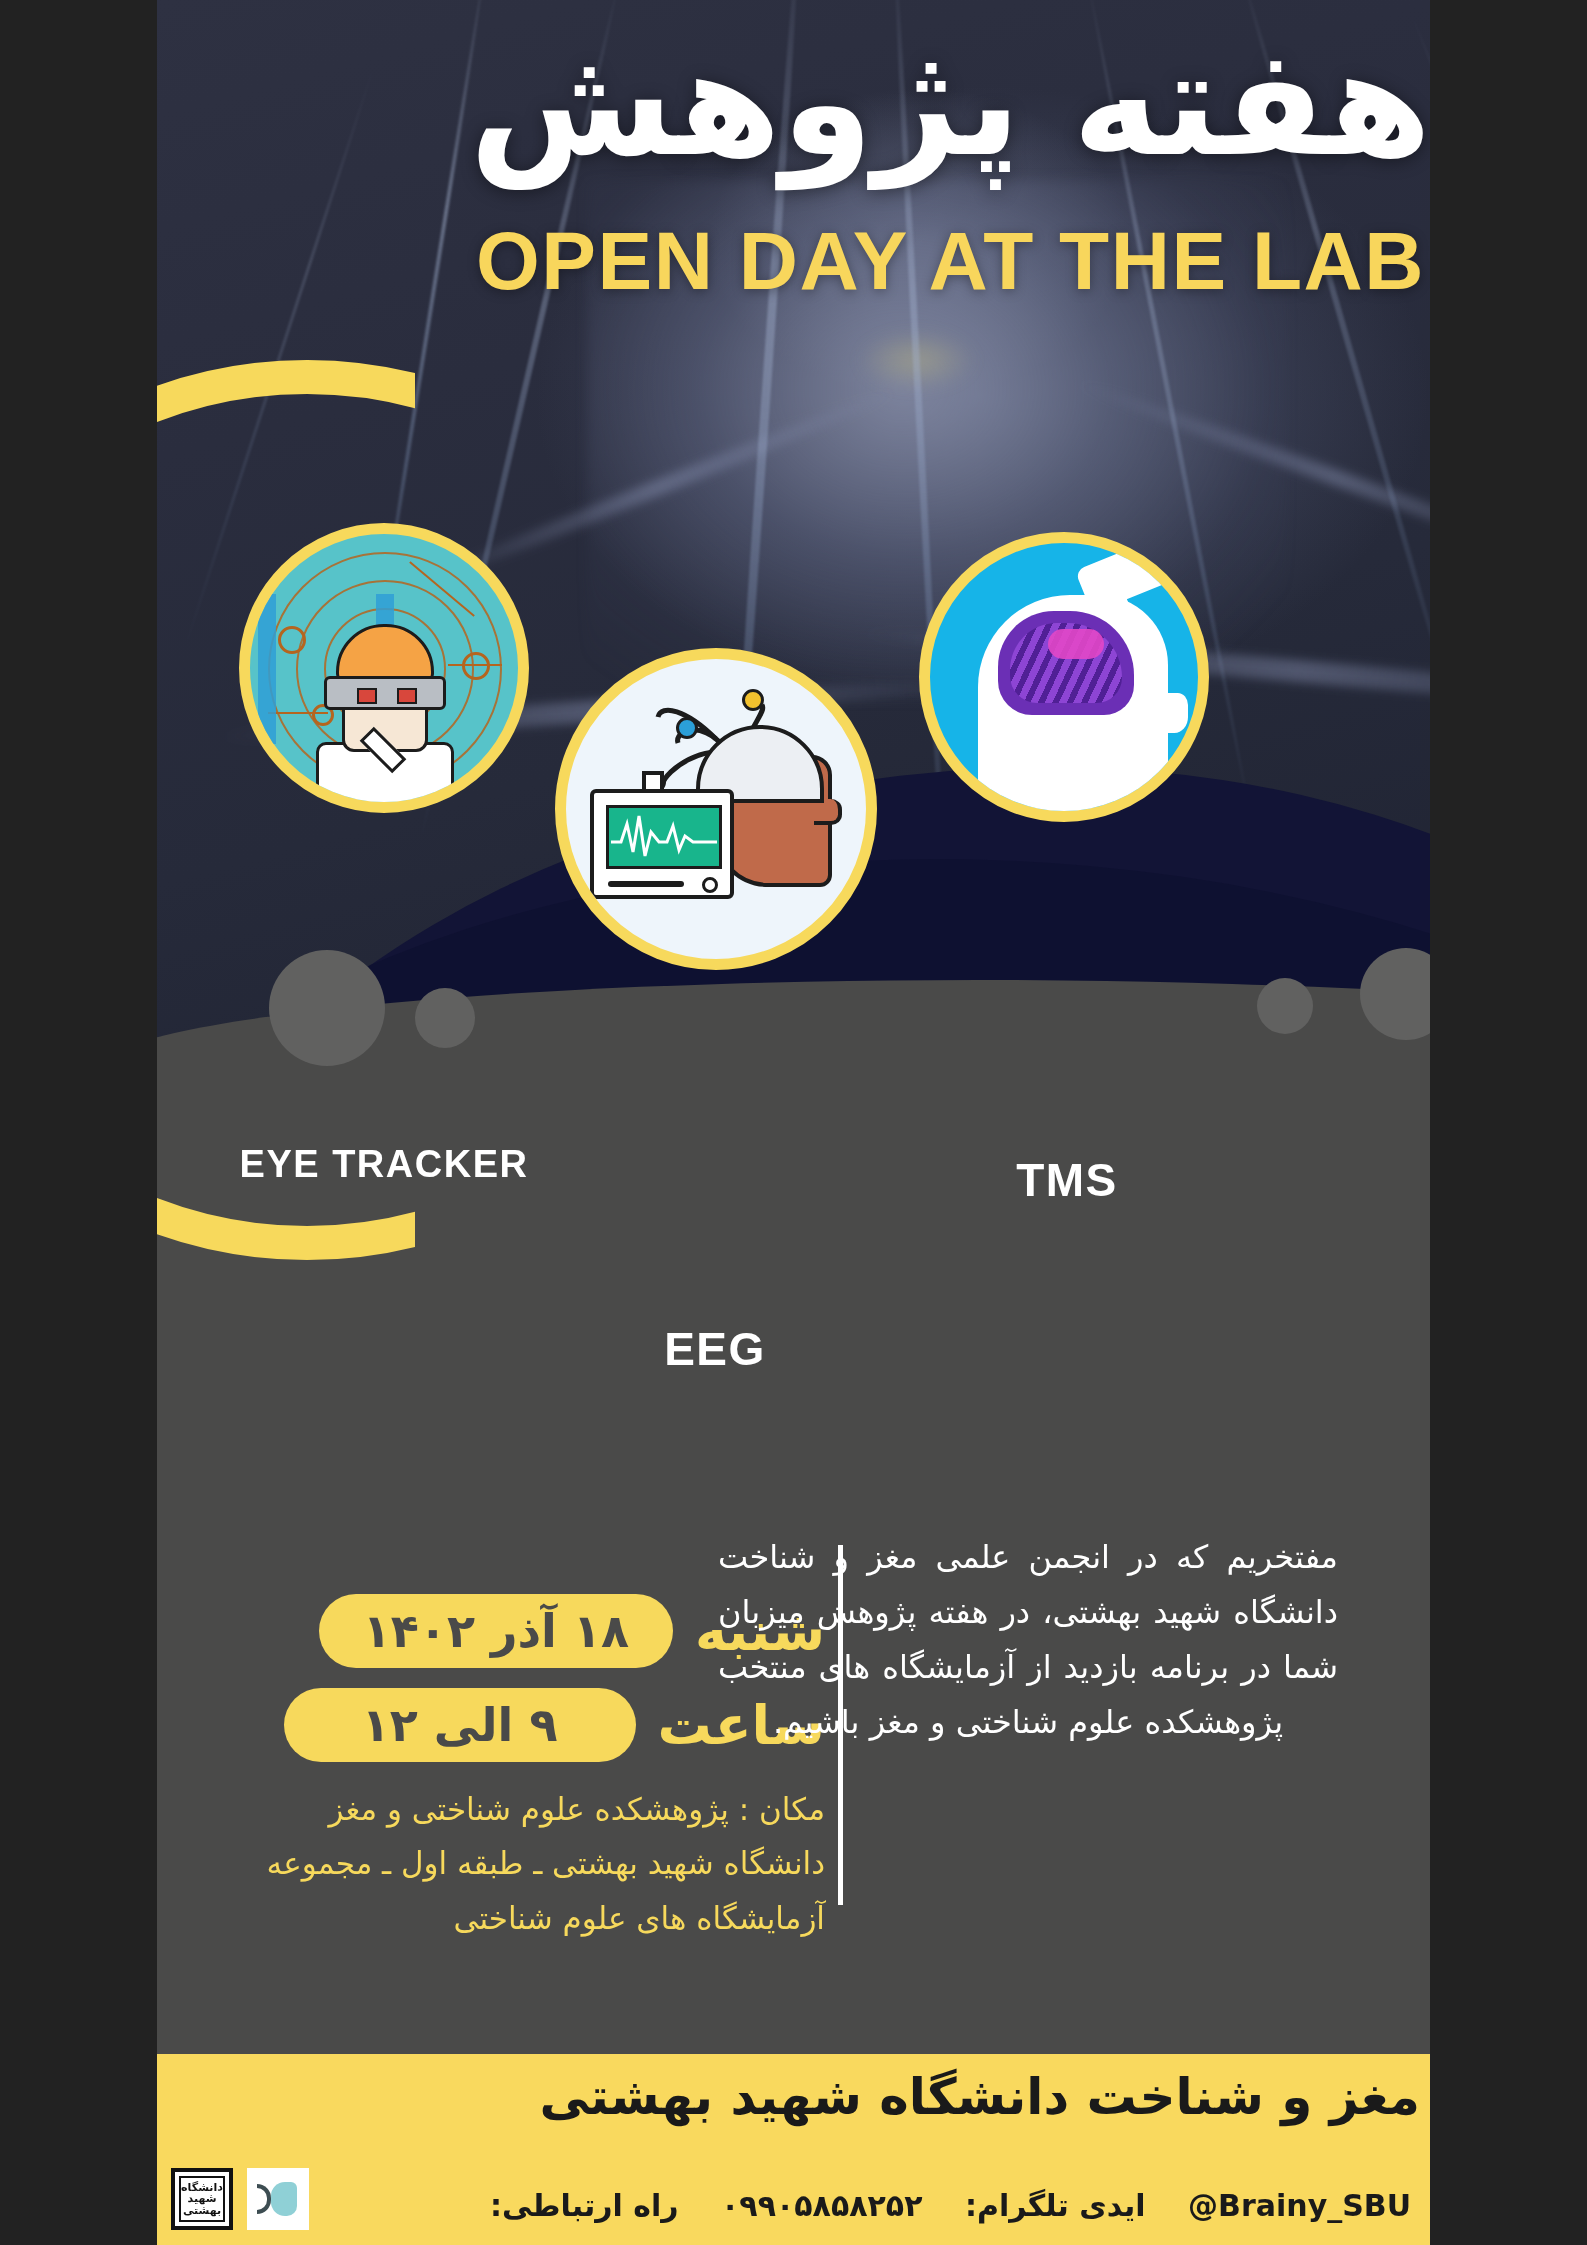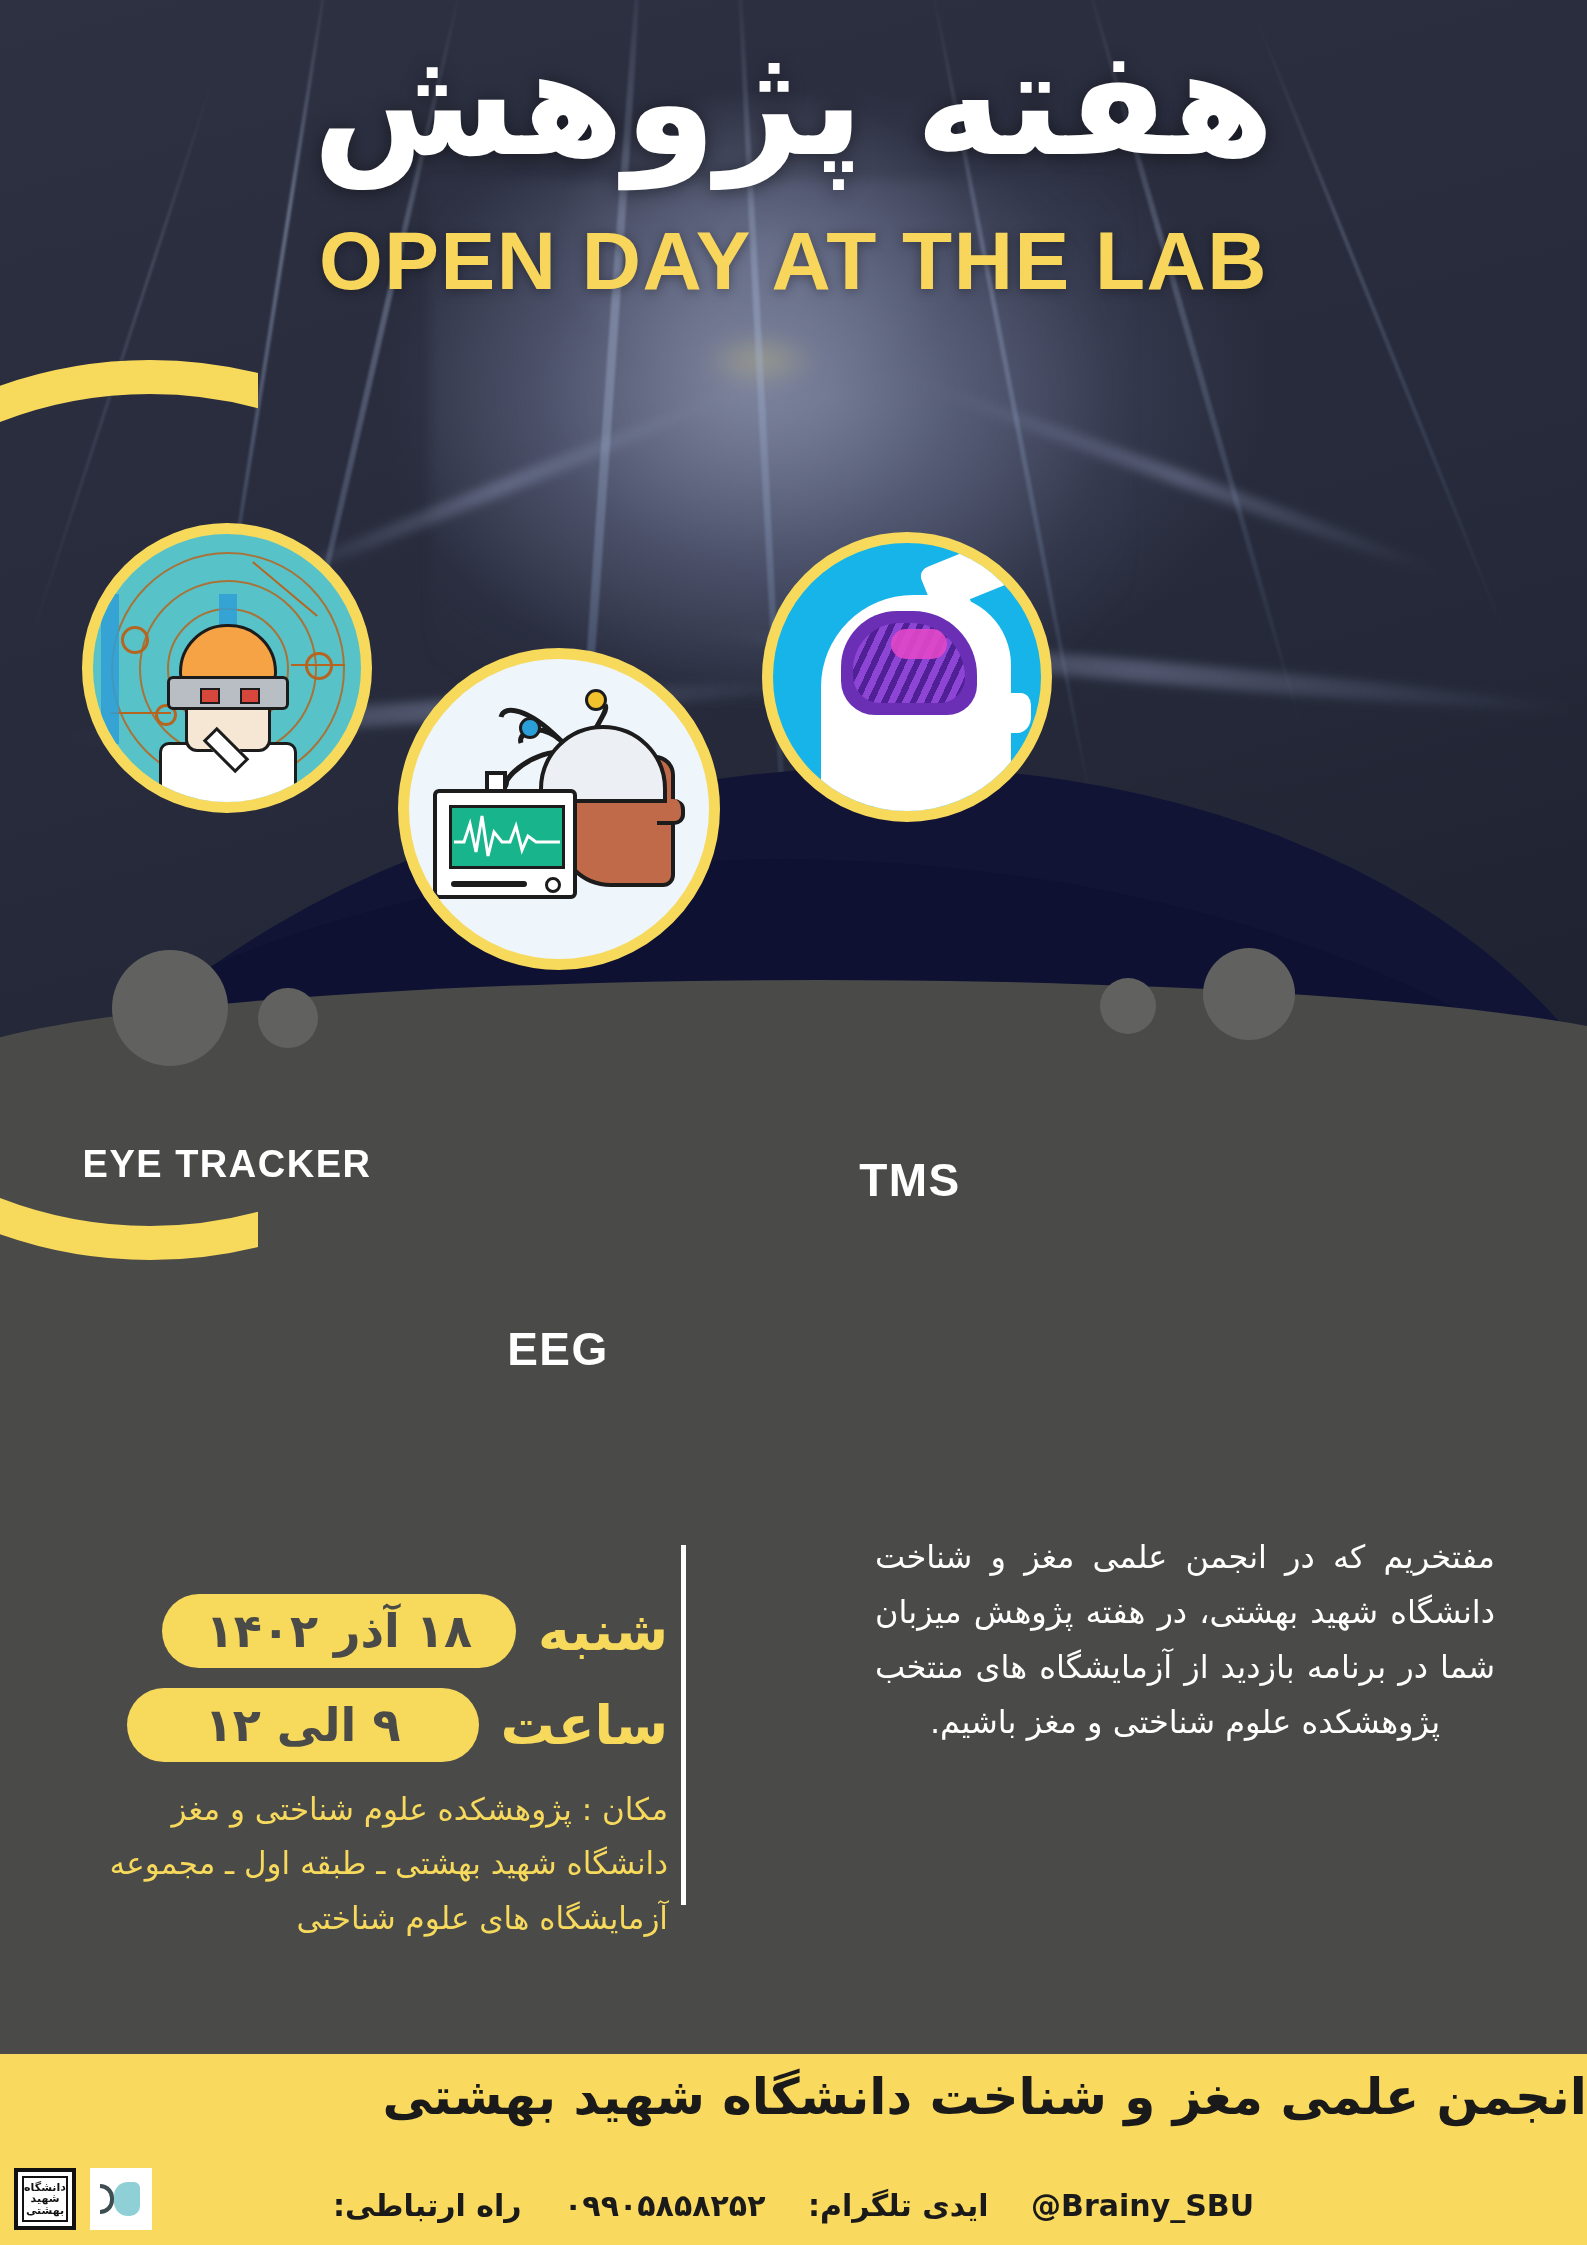--- a/index.html
+++ b/index.html
@@ -3,21 +3,21 @@
 <meta charset="utf-8">
 <title>Research Week Poster</title>
 <style>
   * { margin:0; padding:0; box-sizing:border-box; }
   html,body { background:#222; }
   body {
     font-family:"DejaVu Sans","Liberation Sans",sans-serif;
   }
   .poster {
     position:relative;
-    width:1587px;
+    width:1273px;
     height:2245px;
     overflow:hidden;
     background:#4a4a49;
     margin:0 auto;
   }
 
   
   .hero {
     position:absolute; left:0; top:0; width:1587px; height:1100px;
     background:

